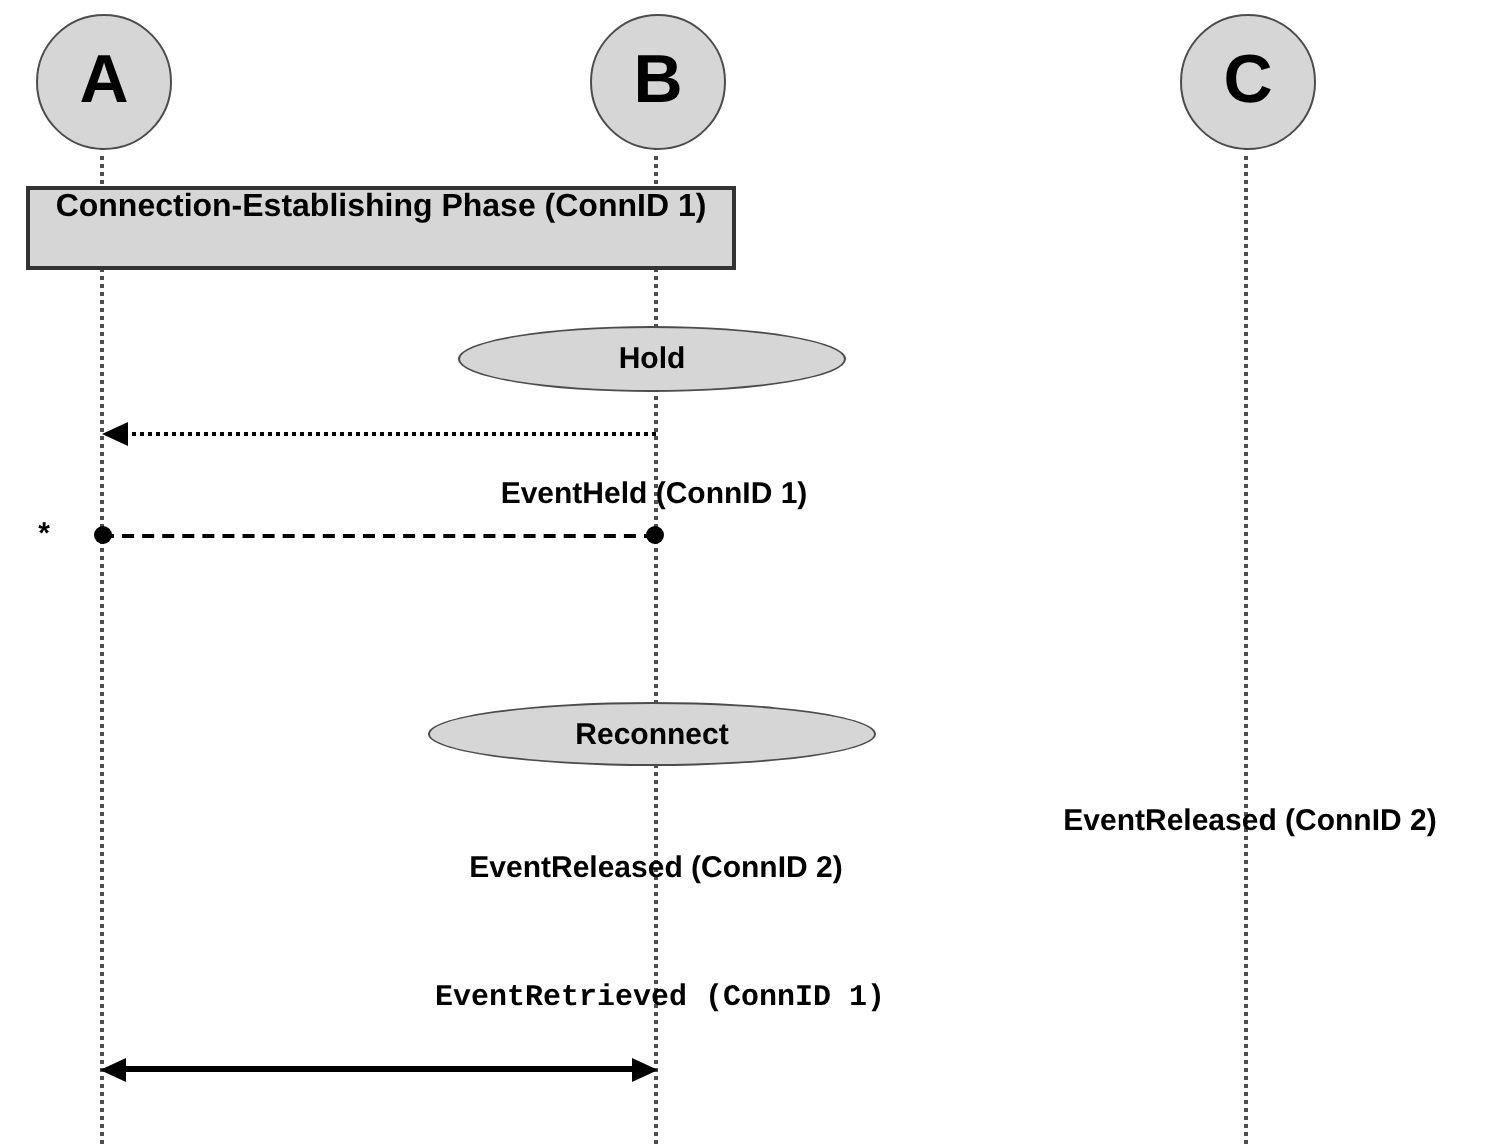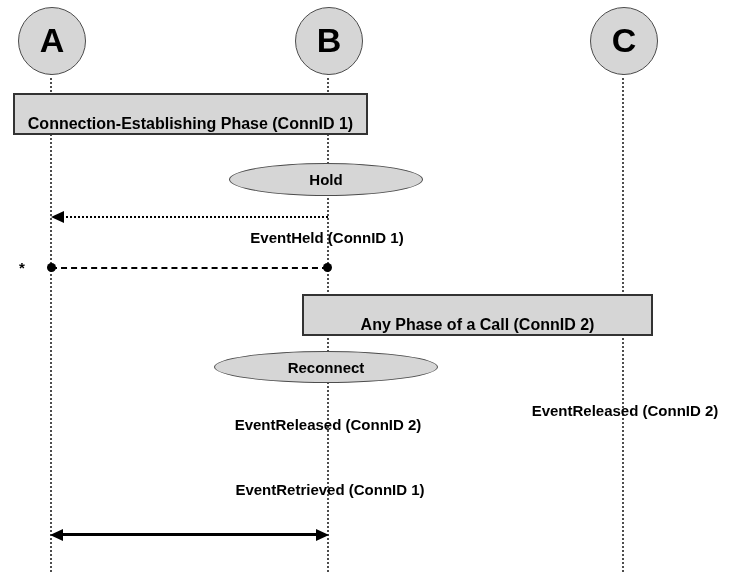--- a/index.html
+++ b/index.html
@@ -31,21 +31,21 @@
     text-align: center;
     line-height: 64px;
     font-size: 34px;
     z-index: 3;
   }
   .phase-box {
     position: absolute;
     background: #d6d6d6;
     border: 2px solid #333333;
     display: flex;
-    align-items: flex-end;
+    align-items: flex-start;
     justify-content: center;
     font-size: 16px;
     z-index: 3;
     box-sizing: border-box;
   }
   .action-ellipse {
     position: absolute;
     background: #d6d6d6;
     border: 1px solid #4c4c4c;
     border-radius: 50%;
@@ -55,20 +55,21 @@
     font-size: 15px;
     z-index: 3;
     box-sizing: border-box;
   }
   .event-label {
     position: absolute;
     transform: translate(-50%, -50%);
     font-size: 15px;
     white-space: nowrap;
     z-index: 4;
+    margin-top: 10px;
   }
   .multi-label {
     position: absolute;
     transform: translate(-50%, 0);
     font-size: 15px;
     line-height: 19px;
     text-align: center;
     white-space: nowrap;
     z-index: 4;
   }
@@ -117,23 +118,20 @@
   <div class="actor-circle" style="left: 295px; top: 7px;">
     <span>B</span>
   </div>
   <div class="actor-circle" style="left: 590px; top: 7px;">
     <span>C</span>
   </div>
 
   <div class="phase-box" style="left: 13px; top: 93px; width: 355px; height: 42px;">
     <span>Connection-Establishing Phase (ConnID 1)</span>
   </div>
-  <div class="phase-box" style="left: 302px; top: 294px; width: 351px; height: 42px;">
-    <span>Any Phase of a Call (ConnID 2)</span>
-  </div>
 
   <div class="action-ellipse" style="left: 214px; top: 351px; width: 224px; height: 32px;">
     <span>Reconnect</span>
   </div>
   <div class="action-ellipse" style="left: 229px; top: 163px; width: 194px; height: 33px;">
     <span>Hold</span>
   </div>
 
   <div class="hline dotted" style="left: 62px; top: 216px; width: 266px;"></div>
   <div class="tri-left" style="left: 51px; top: 211px;"></div>
@@ -143,19 +141,19 @@
   <div class="end-dot" style="left: 47px; top: 263px;"></div>
   <div class="end-dot" style="left: 323px; top: 263px;"></div>
   <div class="asterisk" style="left: 22px; top: 267px;">*</div>
 
   <div class="event-label" style="left: 328px; top: 424px;">EventReleased (ConnID 2)</div>
 
   <div class="multi-label" style="left: 625px; top: 401px;">
     <div>EventReleased (ConnID 2)</div>
   </div>
 
-  <div class="event-label" style="left: 330px; top: 489px;">EventRetrieved (ConnID 1)</div>
+  <div class="event-label" style="left: 330px; top: 489px; font-family: Liberation Mono, monospace;">EventRetrieved (ConnID 1)</div>
 
   <div class="hline solid" style="left: 61px; top: 533px; width: 257px;"></div>
   <div class="tri-left" style="left: 50px; top: 529px;"></div>
   <div class="tri-right" style="left: 316px; top: 529px;"></div>
 
 </div>
 
 </body></html>

